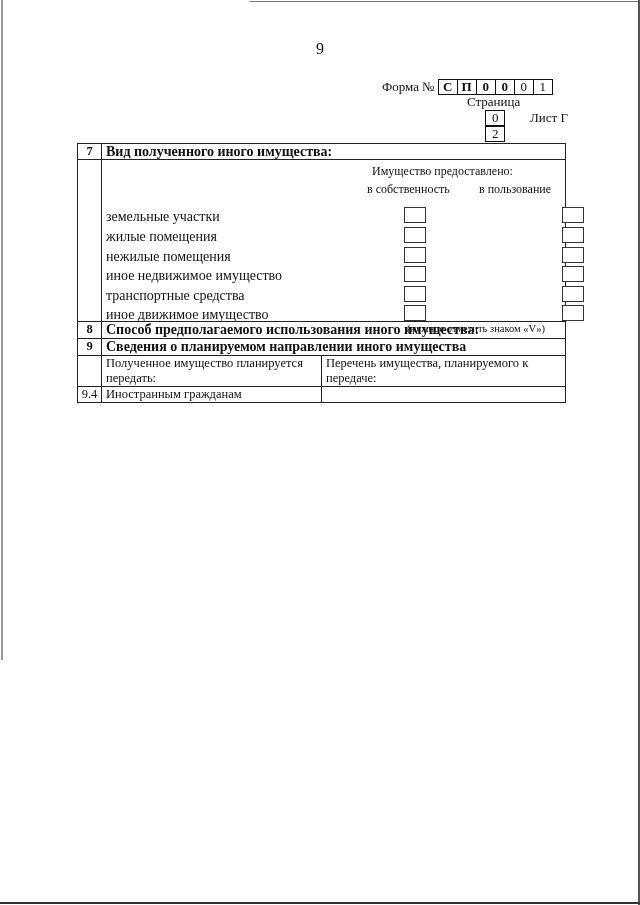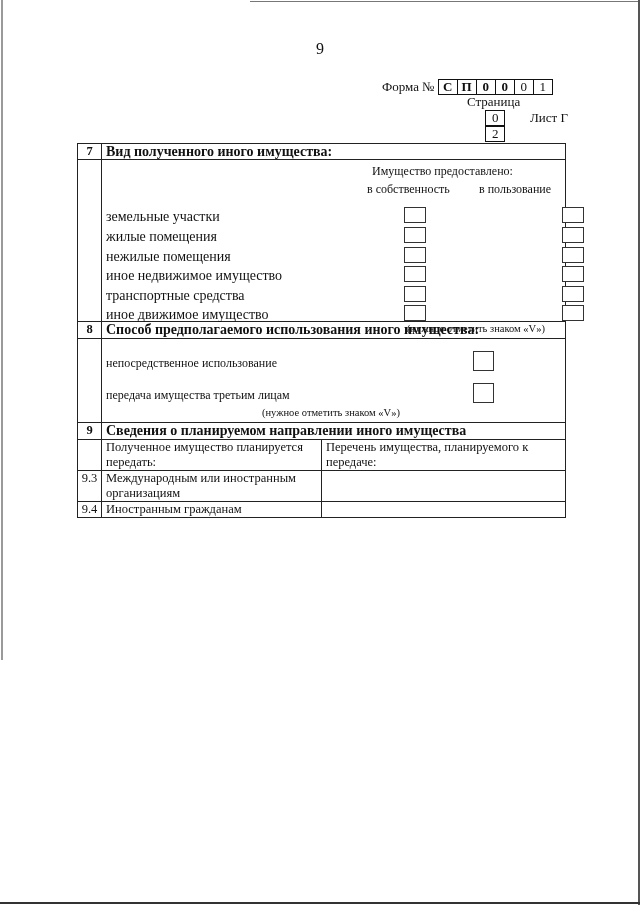--- a/index.html
+++ b/index.html
@@ -120,46 +120,29 @@
 
         <div class="note" style="left:305px;top:163px">(нужное отметить знаком «V»)</div>
       </div>
     </td>
   </tr>
 
   <tr>
     <td class="num">8</td>
     <td class="sec-title" colspan="2" style="height:16px;">Способ предполагаемого использования иного имущества:</td>
   </tr>
-  <tr>
-    <td class="num"></td>
-    <td colspan="2">
-      <div class="sec8-body">
-        <div class="sec8-item" style="top:17px">непосредственное использование</div>
-        <div class="chk8" style="left:371px;top:12px"></div>
-        <div class="sec8-item" style="top:49px">передача имущества третьим лицам</div>
-        <div class="chk8" style="left:371px;top:44px"></div>
-        <div class="note" style="left:160px;top:68px">(нужное отметить знаком «V»)</div>
-      </div>
-    </td>
-  </tr>
 
   <tr>
     <td class="num">9</td>
     <td class="sec-title" colspan="2" style="height:16px;">Сведения о планируемом направлении иного имущества</td>
   </tr>
   <tr>
     <td class="num"></td>
     <td class="lbl" style="height:30px;">Полученное имущество планируется передать:</td>
     <td class="val">Перечень имущества, планируемого к передаче:</td>
   </tr>
   <tr>
-    <td class="numsub">9.3</td>
-    <td class="lbl" style="height:30px;">Международным или иностранным организациям</td>
-    <td class="val"></td>
-  </tr>
-  <tr>
     <td class="numsub">9.4</td>
     <td class="lbl">Иностранным гражданам</td>
     <td class="val"></td>
   </tr>
 </tbody>
   </table>
 
 </body></html>

